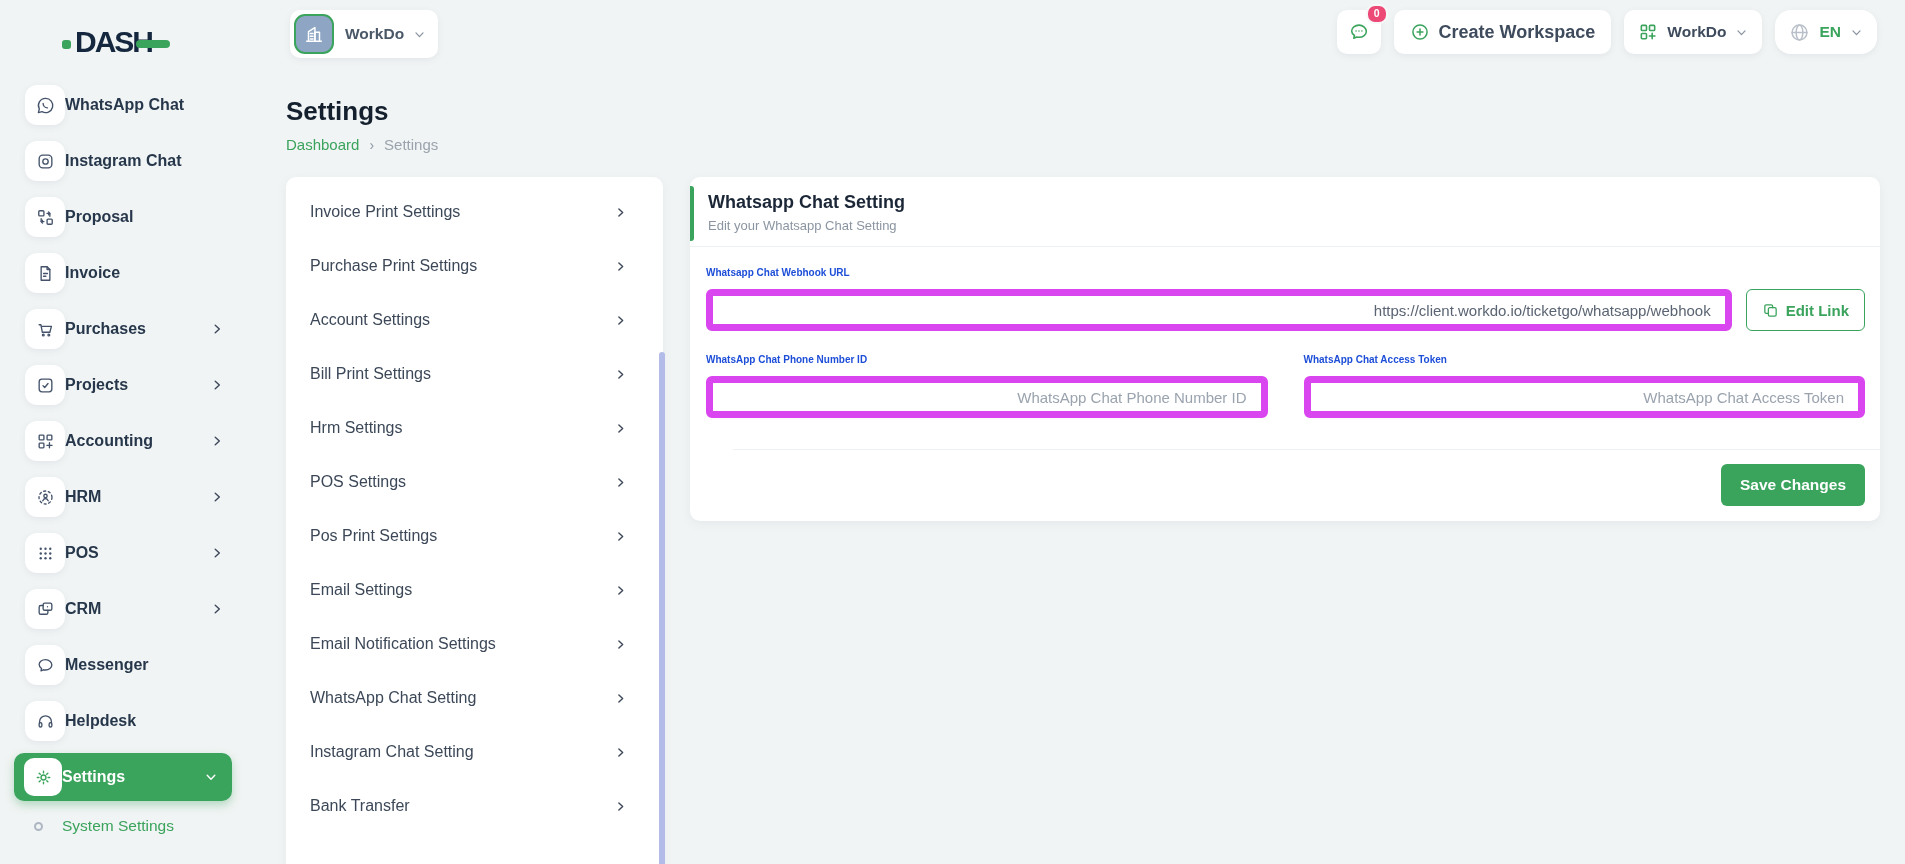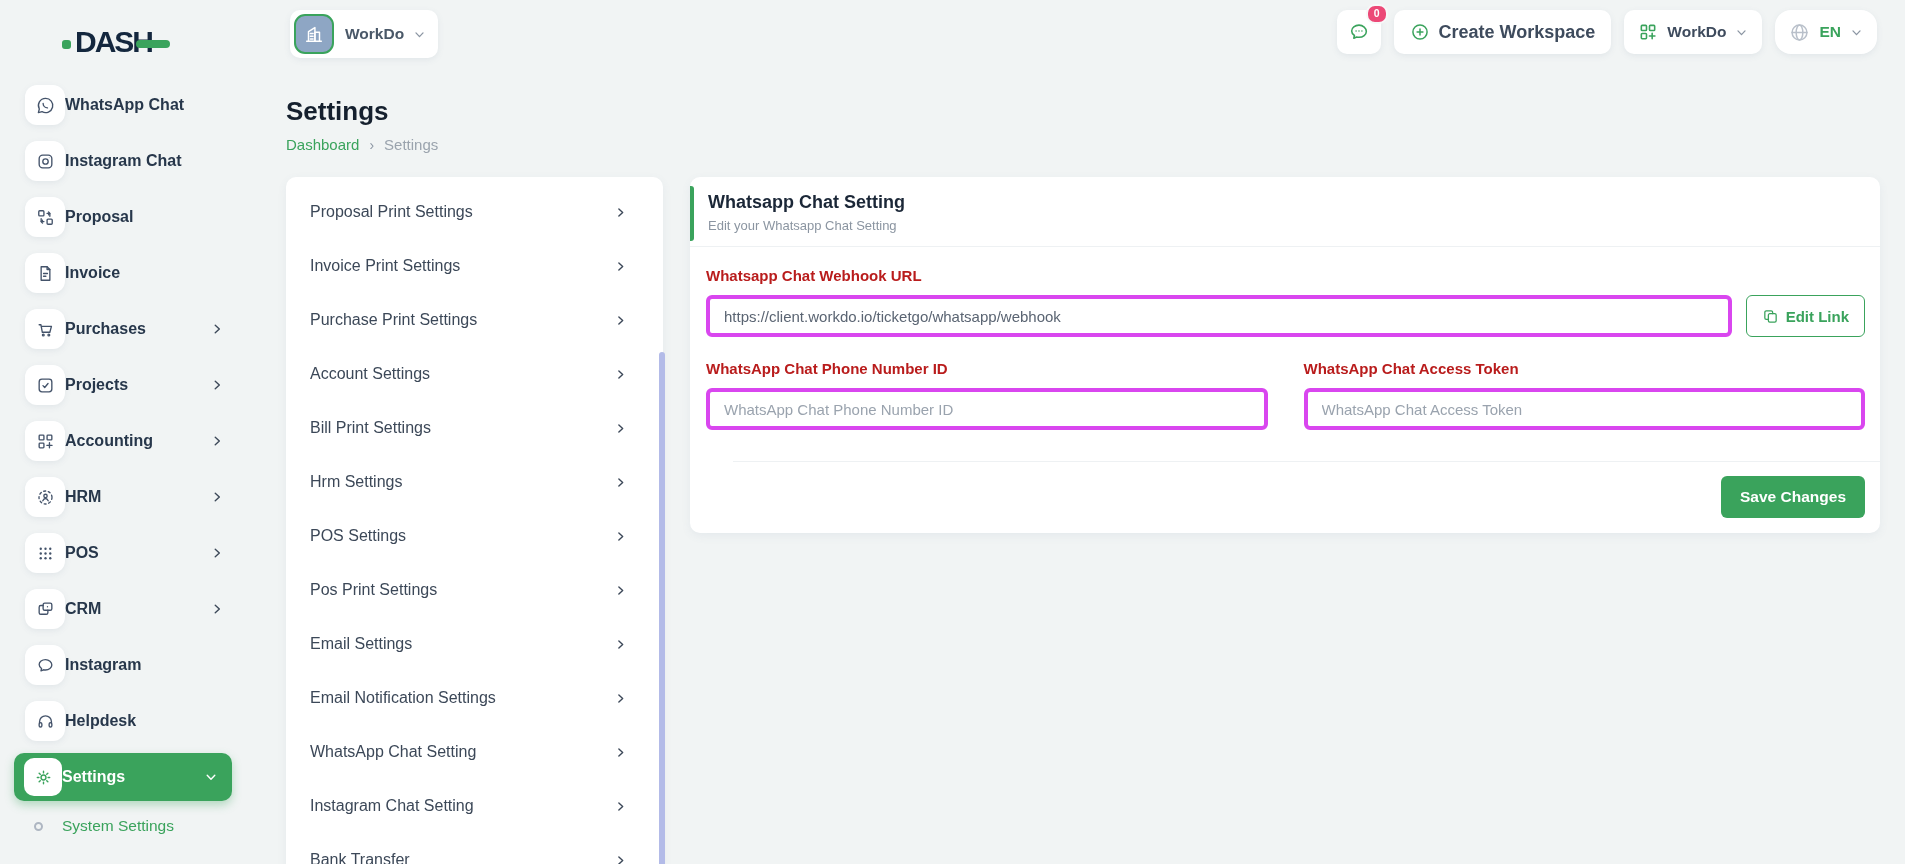--- a/index.html
+++ b/index.html
@@ -66,23 +66,23 @@
   .snav-item .chev { color:#3c4858; }
   .snav-scrollbar { position:absolute; right:-2px; top:175px; width:6px; height:535px; border-radius:3px; background:#b3bbe8; }
 
   
   .detail-card { width:1190px; background:#ffffff; border-radius:10px; box-shadow:0 3px 10px rgba(93,113,153,.08); position:relative; }
   .accent-bar { position:absolute; left:0; top:9px; width:4px; height:55px; background:#3aa35c; border-radius:0 3px 3px 0; }
   .card-header { padding:15px 20px 13px 18px; border-bottom:1px solid #eef1f3; }
   .card-title { font-size:18px; font-weight:700; color:#1b2737; }
   .card-subtitle { margin-top:5px; font-size:13px; color:#8b95a1; }
   .card-body { padding:20px 15px 6px 16px; }
-  .field-label { font-size:15px; font-weight:700; color:#b91c1c; margin-bottom:11px; }
+  .field-label { font-size:10px; font-weight:700; color:#1d4ed8; margin-bottom:11px; }
   .webhook-row { display:flex; gap:14px; }
-  .text-input { height:42px; border:4px solid #d946ef; border-radius:6px; padding:0 14px; font-size:15px; color:#5a6472; font-family:"Liberation Sans","DejaVu Sans",sans-serif; background:#ffffff; outline:none; width:100%; }
+  .text-input { height:42px; border:7px solid #d946ef; border-radius:6px; padding:0 14px; font-size:15px; color:#5a6472; font-family:"Liberation Sans","DejaVu Sans",sans-serif; background:#ffffff; outline:none; width:100%;text-align:right; }
   .text-input::placeholder { color:#9aa3ae; }
   .webhook-row .text-input { flex:1; }
   .copy-btn { flex:0 0 auto; display:flex; align-items:center; gap:7px; border:1px solid #3aa35c; color:#3aa35c; background:#ffffff; border-radius:6px; padding:0 15px; font-size:15px; font-weight:600; cursor:pointer; font-family:inherit; }
   .two-col { display:flex; gap:36px; margin-top:23px; }
   .col { flex:1; }
   .card-footer { margin-top:25px; border-top:1px solid #eef1f3; padding:14px 15px 15px; display:flex; justify-content:flex-end;margin-left:43px; }
   .save-btn { background:#3aa35c; color:#ffffff; border:none; border-radius:6px; padding:12px 19px; font-size:15.5px; font-weight:600; cursor:pointer; font-family:inherit; }
 </style>
 </head>
 <body>
@@ -241,21 +241,21 @@
           </svg>
       </span>
     </div>
 
     <div class="nav-item">
       <span class="icon-box">
         <svg width="19" height="19" viewBox="0 0 24 24" fill="none" stroke="currentColor" stroke-width="1.7" stroke-linecap="round" stroke-linejoin="round">
             <path d="M12 4.5c-4.4 0-8 2.8-8 6.3 0 2 1.2 3.8 3 5l-.7 3 3.2-1.4c.8.2 1.6.3 2.5.3 4.4 0 8-2.8 8-6.3s-3.6-6.9-8-6.9z"></path>
           </svg>
       </span>
-      <span class="nav-label">Instagram</span>
+      <span class="nav-label">Messenger</span>
     </div>
 
     <div class="nav-item">
       <span class="icon-box">
         <svg width="19" height="19" viewBox="0 0 24 24" fill="none" stroke="currentColor" stroke-width="1.7" stroke-linecap="round" stroke-linejoin="round">
             <path d="M4.5 14.5v-2.2a7.5 7.5 0 0 1 15 0v2.2"></path>
             <rect x="4" y="13.5" width="3.4" height="5.5" rx="1.7"></rect>
             <rect x="16.6" y="13.5" width="3.4" height="5.5" rx="1.7"></rect>
           </svg>
       </span>
@@ -364,28 +364,20 @@
   <div class="breadcrumb">
     <a class="bc-link">Dashboard</a>
     <span class="bc-sep">›</span>
     <span class="bc-current">Settings</span>
   </div>
 
   <div class="content-row">
 
     <div class="settings-nav">
       <div class="snav-item">
-        <span>Proposal Print Settings</span>
-        <span class="chev">
-            <svg width="13" height="13" viewBox="0 0 24 24" fill="none" stroke="currentColor" stroke-width="2.6" stroke-linecap="round" stroke-linejoin="round">
-              <path d="M9 5.5l7 6.5-7 6.5"></path>
-            </svg>
-          </span>
-      </div>
-      <div class="snav-item">
         <span>Invoice Print Settings</span>
         <span class="chev">
             <svg width="13" height="13" viewBox="0 0 24 24" fill="none" stroke="currentColor" stroke-width="2.6" stroke-linecap="round" stroke-linejoin="round">
               <path d="M9 5.5l7 6.5-7 6.5"></path>
             </svg>
           </span>
       </div>
       <div class="snav-item">
         <span>Purchase Print Settings</span>
         <span class="chev">

